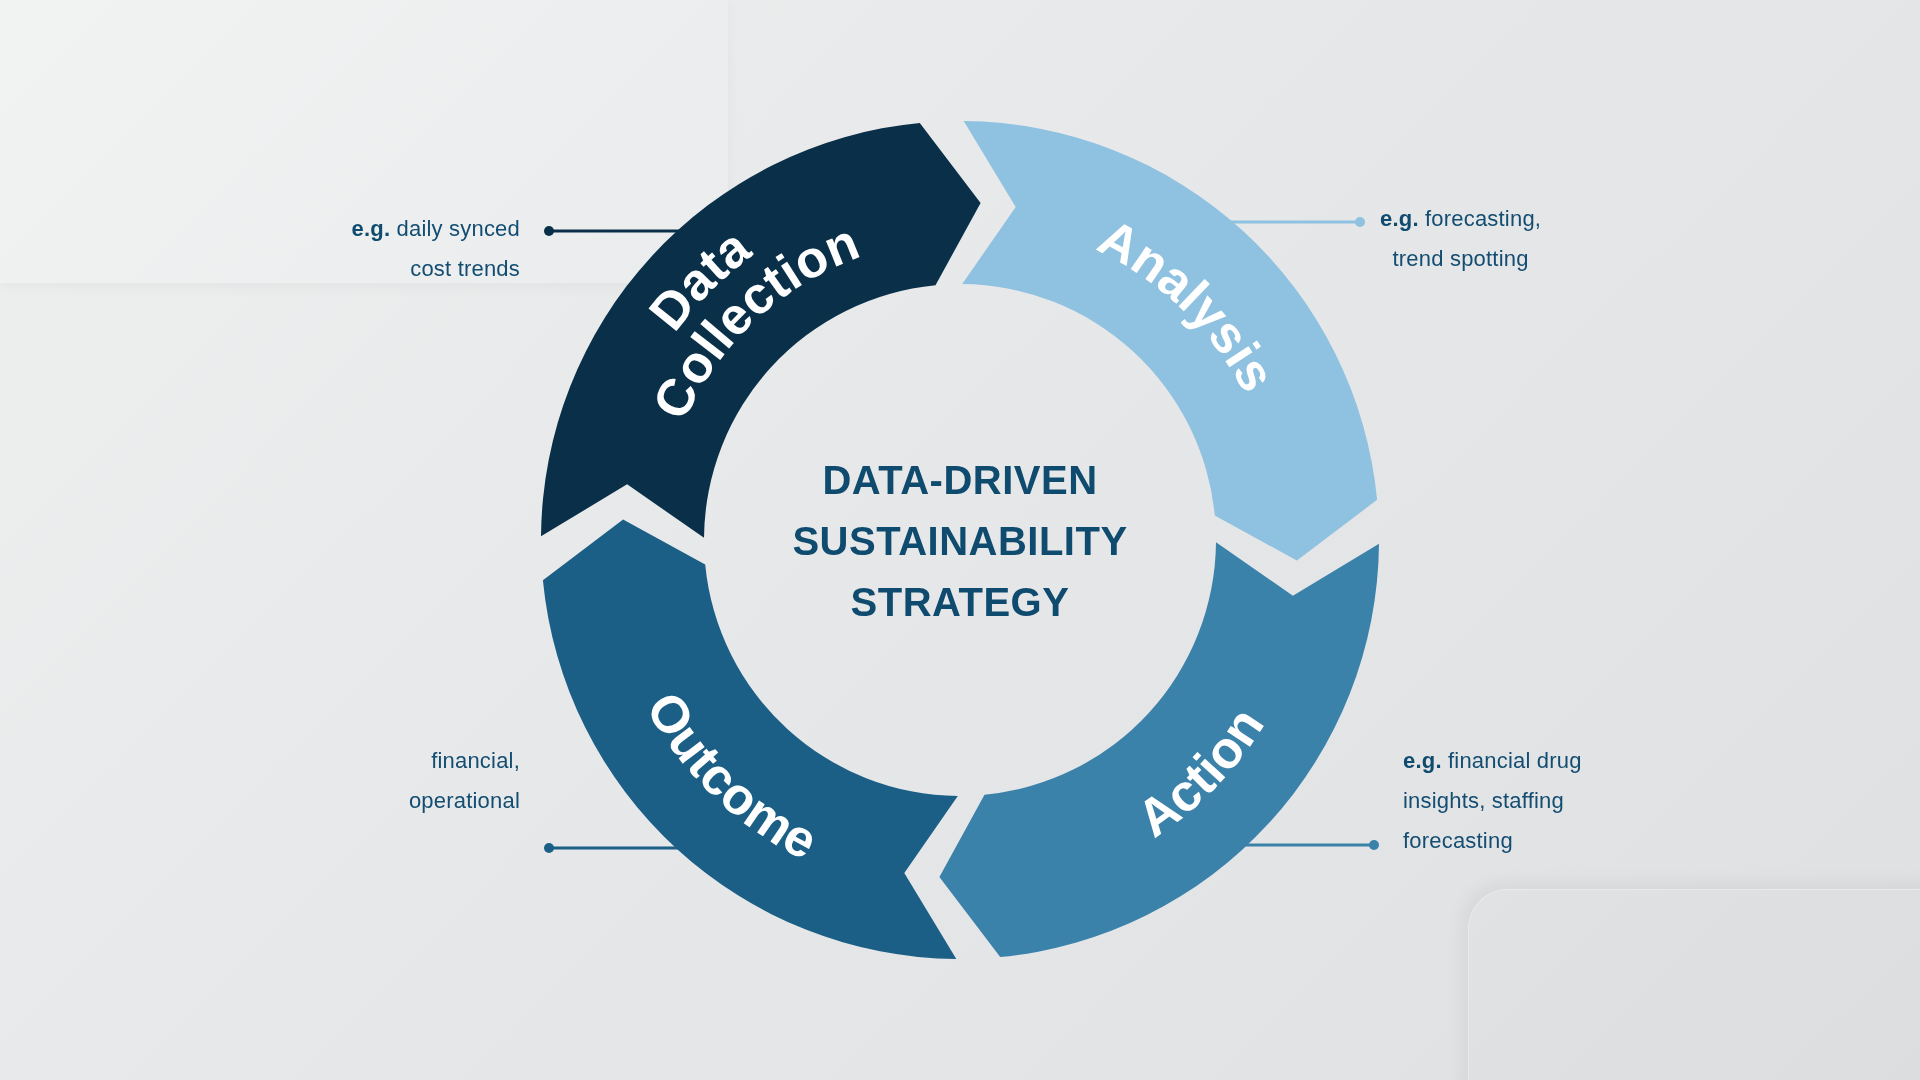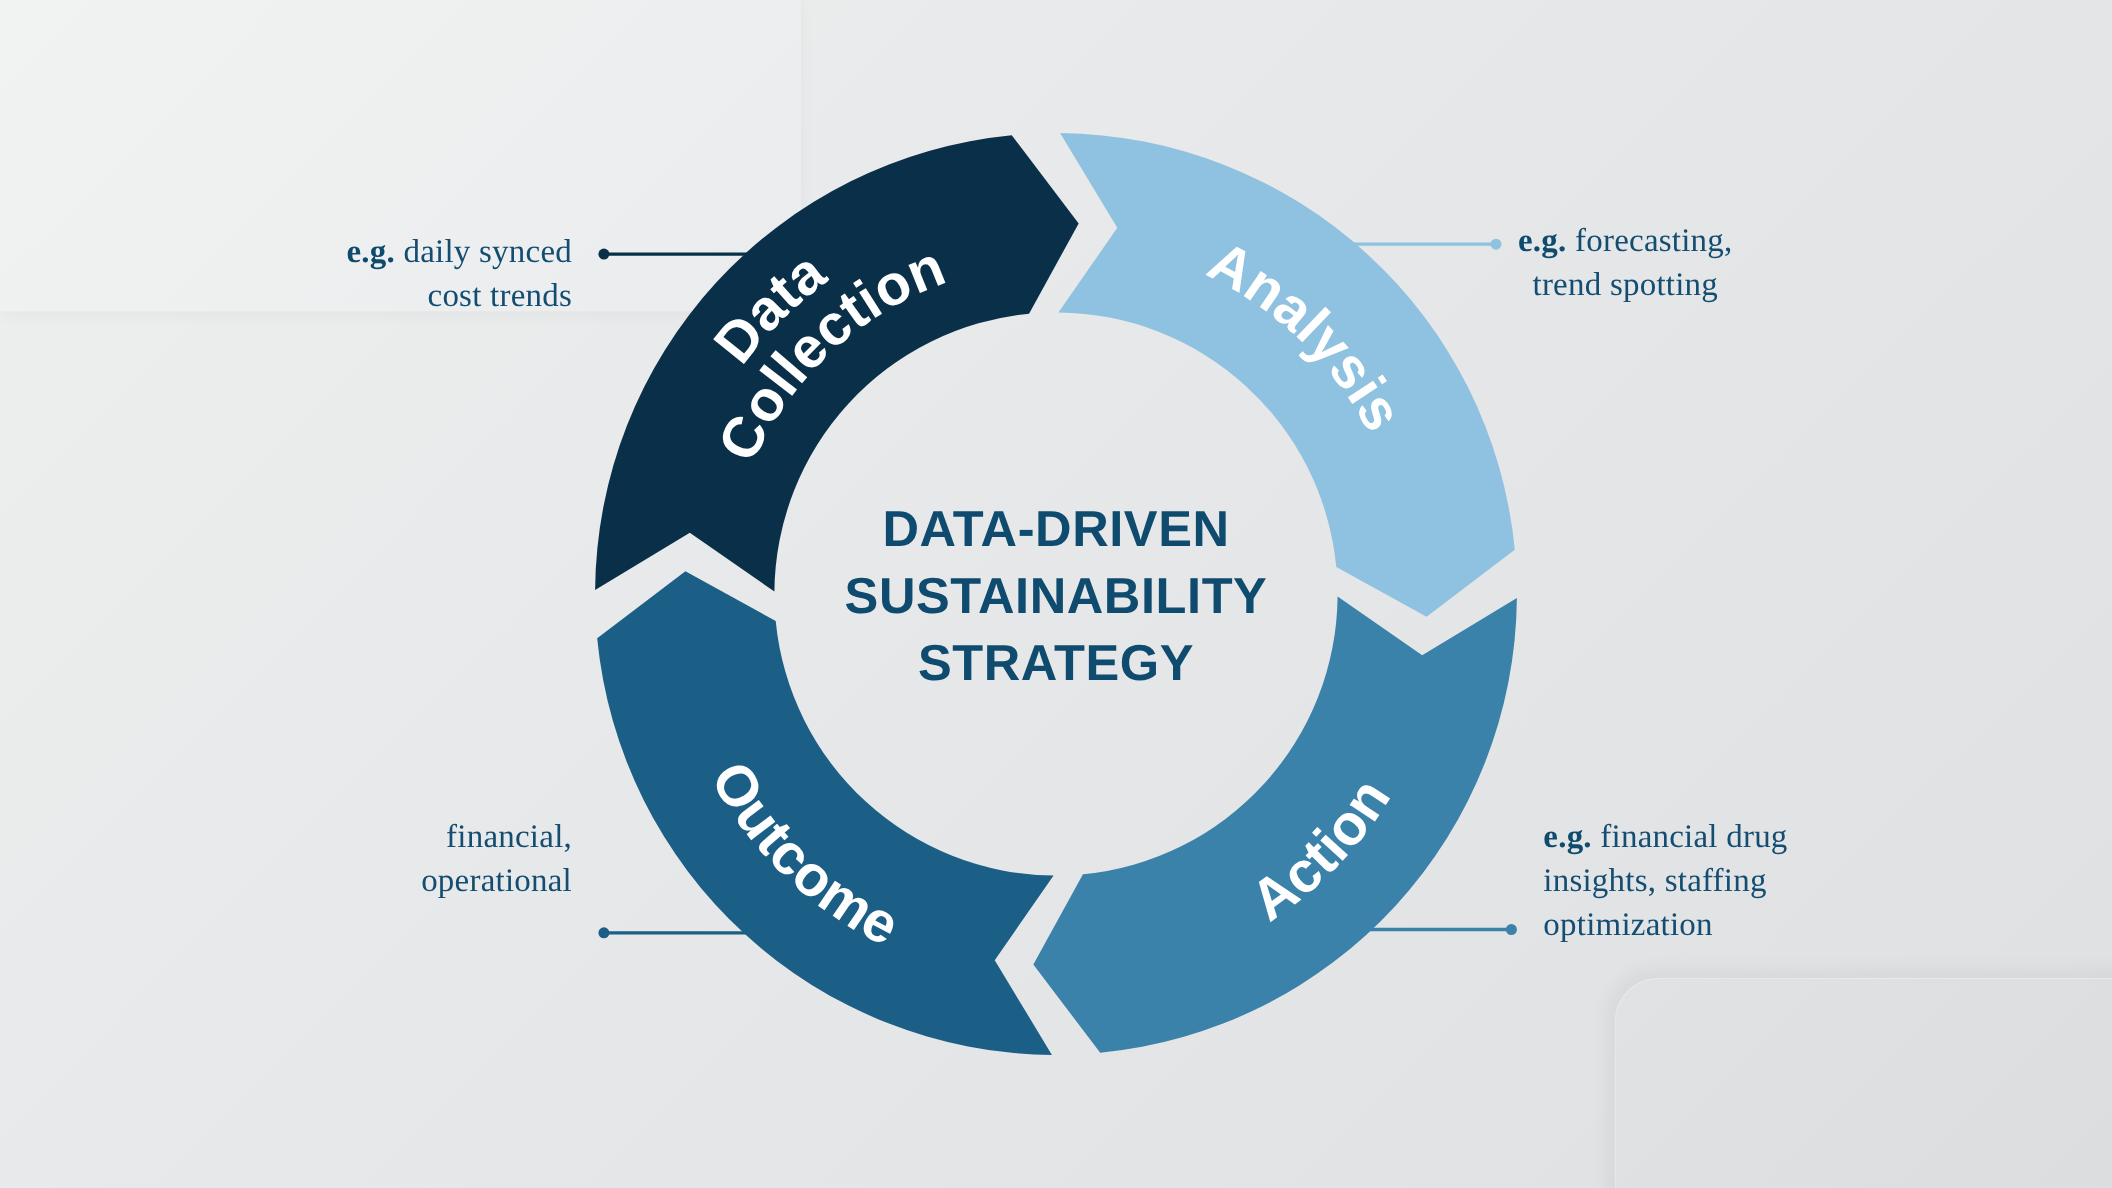--- a/index.html
+++ b/index.html
@@ -21,25 +21,25 @@
     border-top:1px solid #e8e9ea; border-left:1px solid #e8e9ea;
   }
   svg.ring { position:absolute; left:0; top:0; }
   .seg-label {
     font-family: "Liberation Sans", sans-serif; font-weight:700; fill:#ffffff;
     font-size:52px;
   }
   .title {
     position:absolute; left:660px; top:450px; width:600px; text-align:center;
     font-family: "Liberation Sans", sans-serif; font-weight:700;
-    font-size:46px; line-height:61px; color:#0f4b6e; letter-spacing:0.5px;
+    font-size:40px; line-height:61px; color:#0f4b6e; letter-spacing:0.5px;
   }
   .title div { white-space:nowrap; }
   .note {
-    position:absolute; font-family: Liberation Serif, serif; font-size:30px;
+    position:absolute; font-family: Liberation Sans, sans-serif; font-size:22px;
     line-height:40px; color:#134d72; letter-spacing:0.2px; white-space:nowrap;
   }
   .note .eg { font-weight:700; color:#0f4b6e; }
   .note.right-align { text-align:right; }
   .note-dc { right:1400px; top:209px; }
   .note-an { left:1380px; top:199px;text-align:center; }
   .note-ac { left:1403px; top:741px; }
   .note-oc { right:1400px; top:741px; }
 </style>
 </head>
@@ -108,19 +108,19 @@
 </div>
 
 <div class="note note-an">
   <div><span class="eg">e.g.</span> <span>forecasting,</span></div>
   <div>trend spotting</div>
 </div>
 
 <div class="note note-ac">
   <div><span class="eg">e.g.</span> <span>financial drug</span></div>
   <div>insights, staffing</div>
-  <div>optimization</div>
+  <div>forecasting</div>
 </div>
 
 <div class="note right-align note-oc">
   <div>financial,</div>
   <div>operational</div>
 </div>
 
 </body></html>

